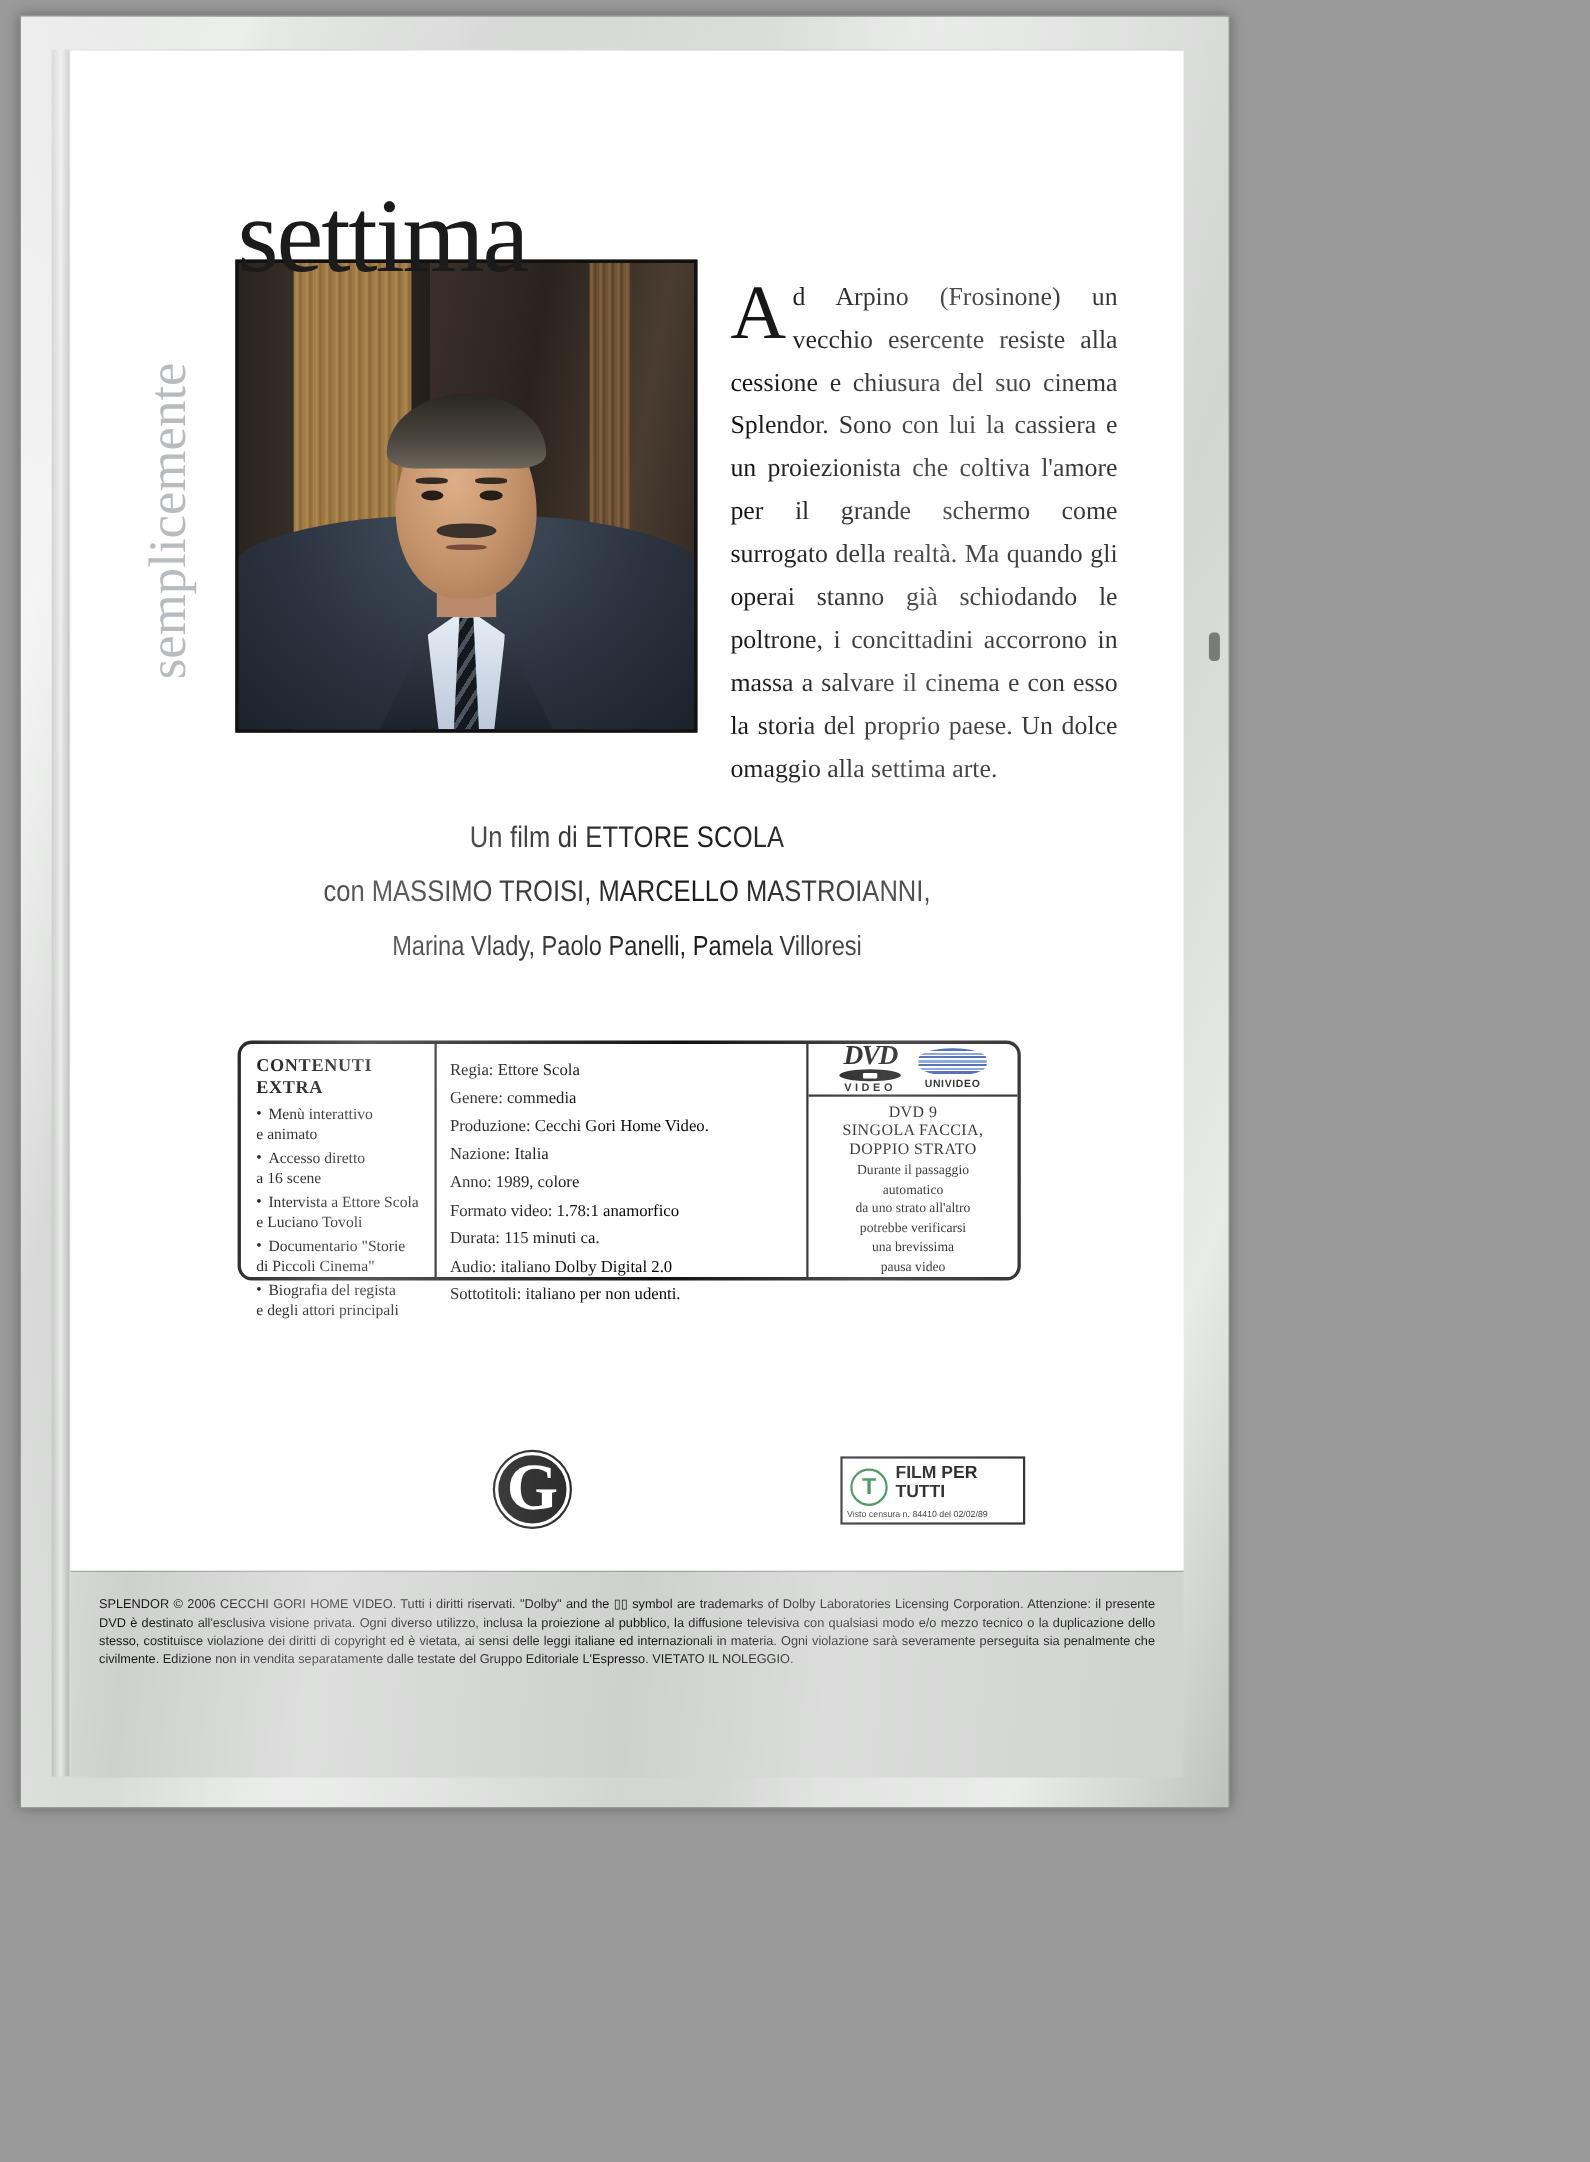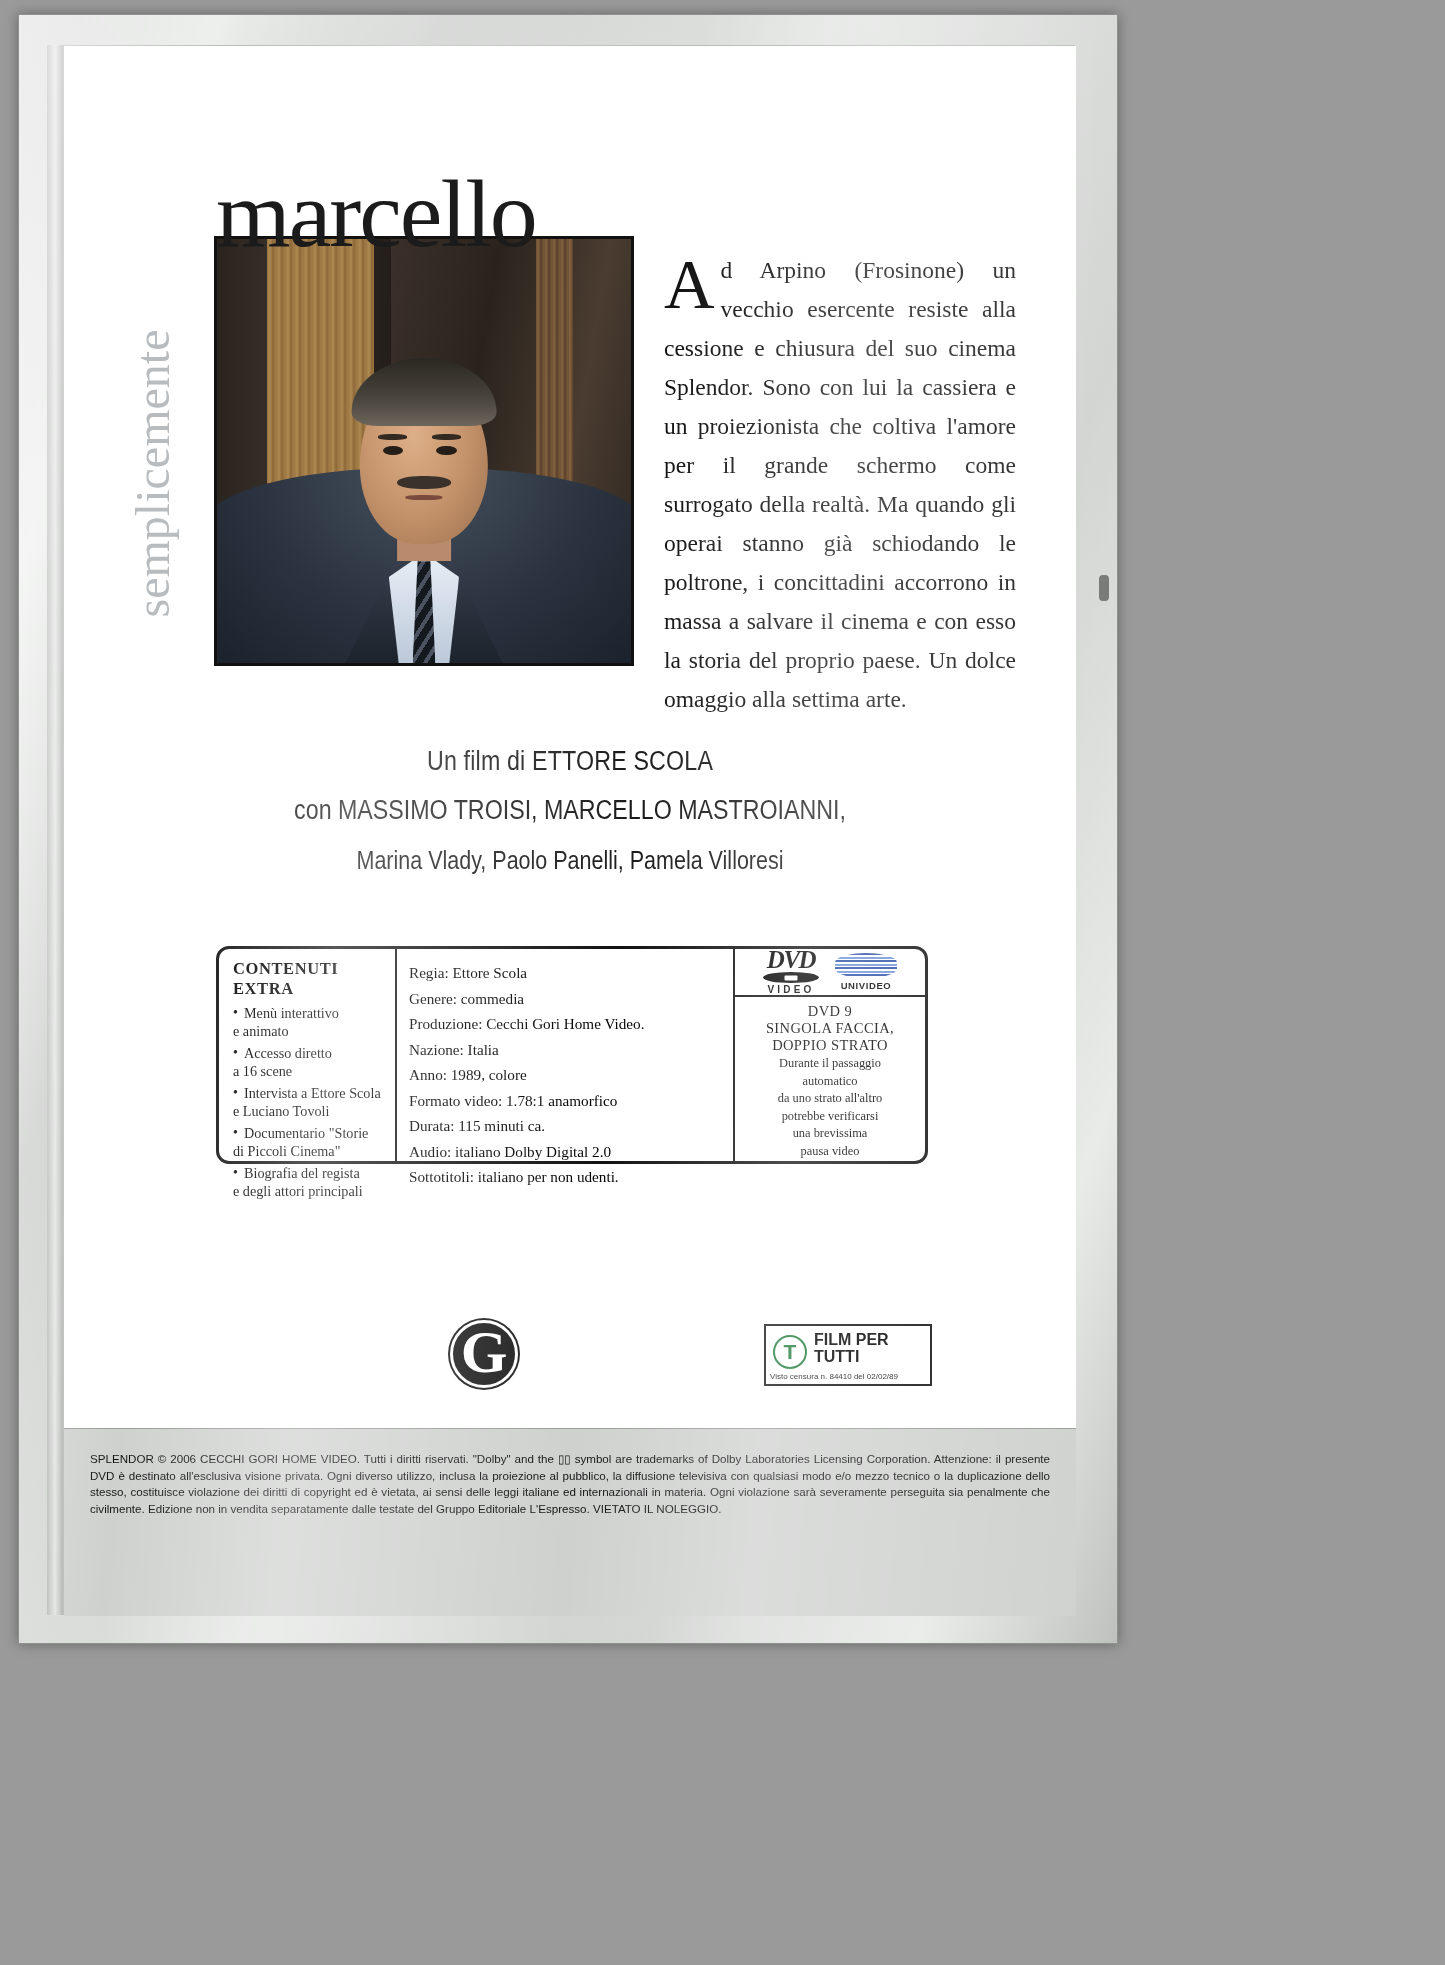--- a/index.html
+++ b/index.html
@@ -407,21 +407,21 @@
 <body>
 
 <div class="case-outer">
   <div class="spine-left"></div>
   <div class="hinge"></div>
 
   <div class="case-inner">
 
     <div class="cover">
 
-      <div class="title-marcello">marcello</div>
+      <div class="title-marcello">settima</div>
 
       <div class="title-semplicemente">semplicemente</div>
 
       <div class="photo-frame">
         <div class="ph-wall-left"></div>
         <div class="ph-door"></div>
         <div class="ph-wall-right"></div>
         <div class="ph-wood-strip"></div>
         <div class="ph-suit"></div>
         <div class="ph-lapel-l"></div>

